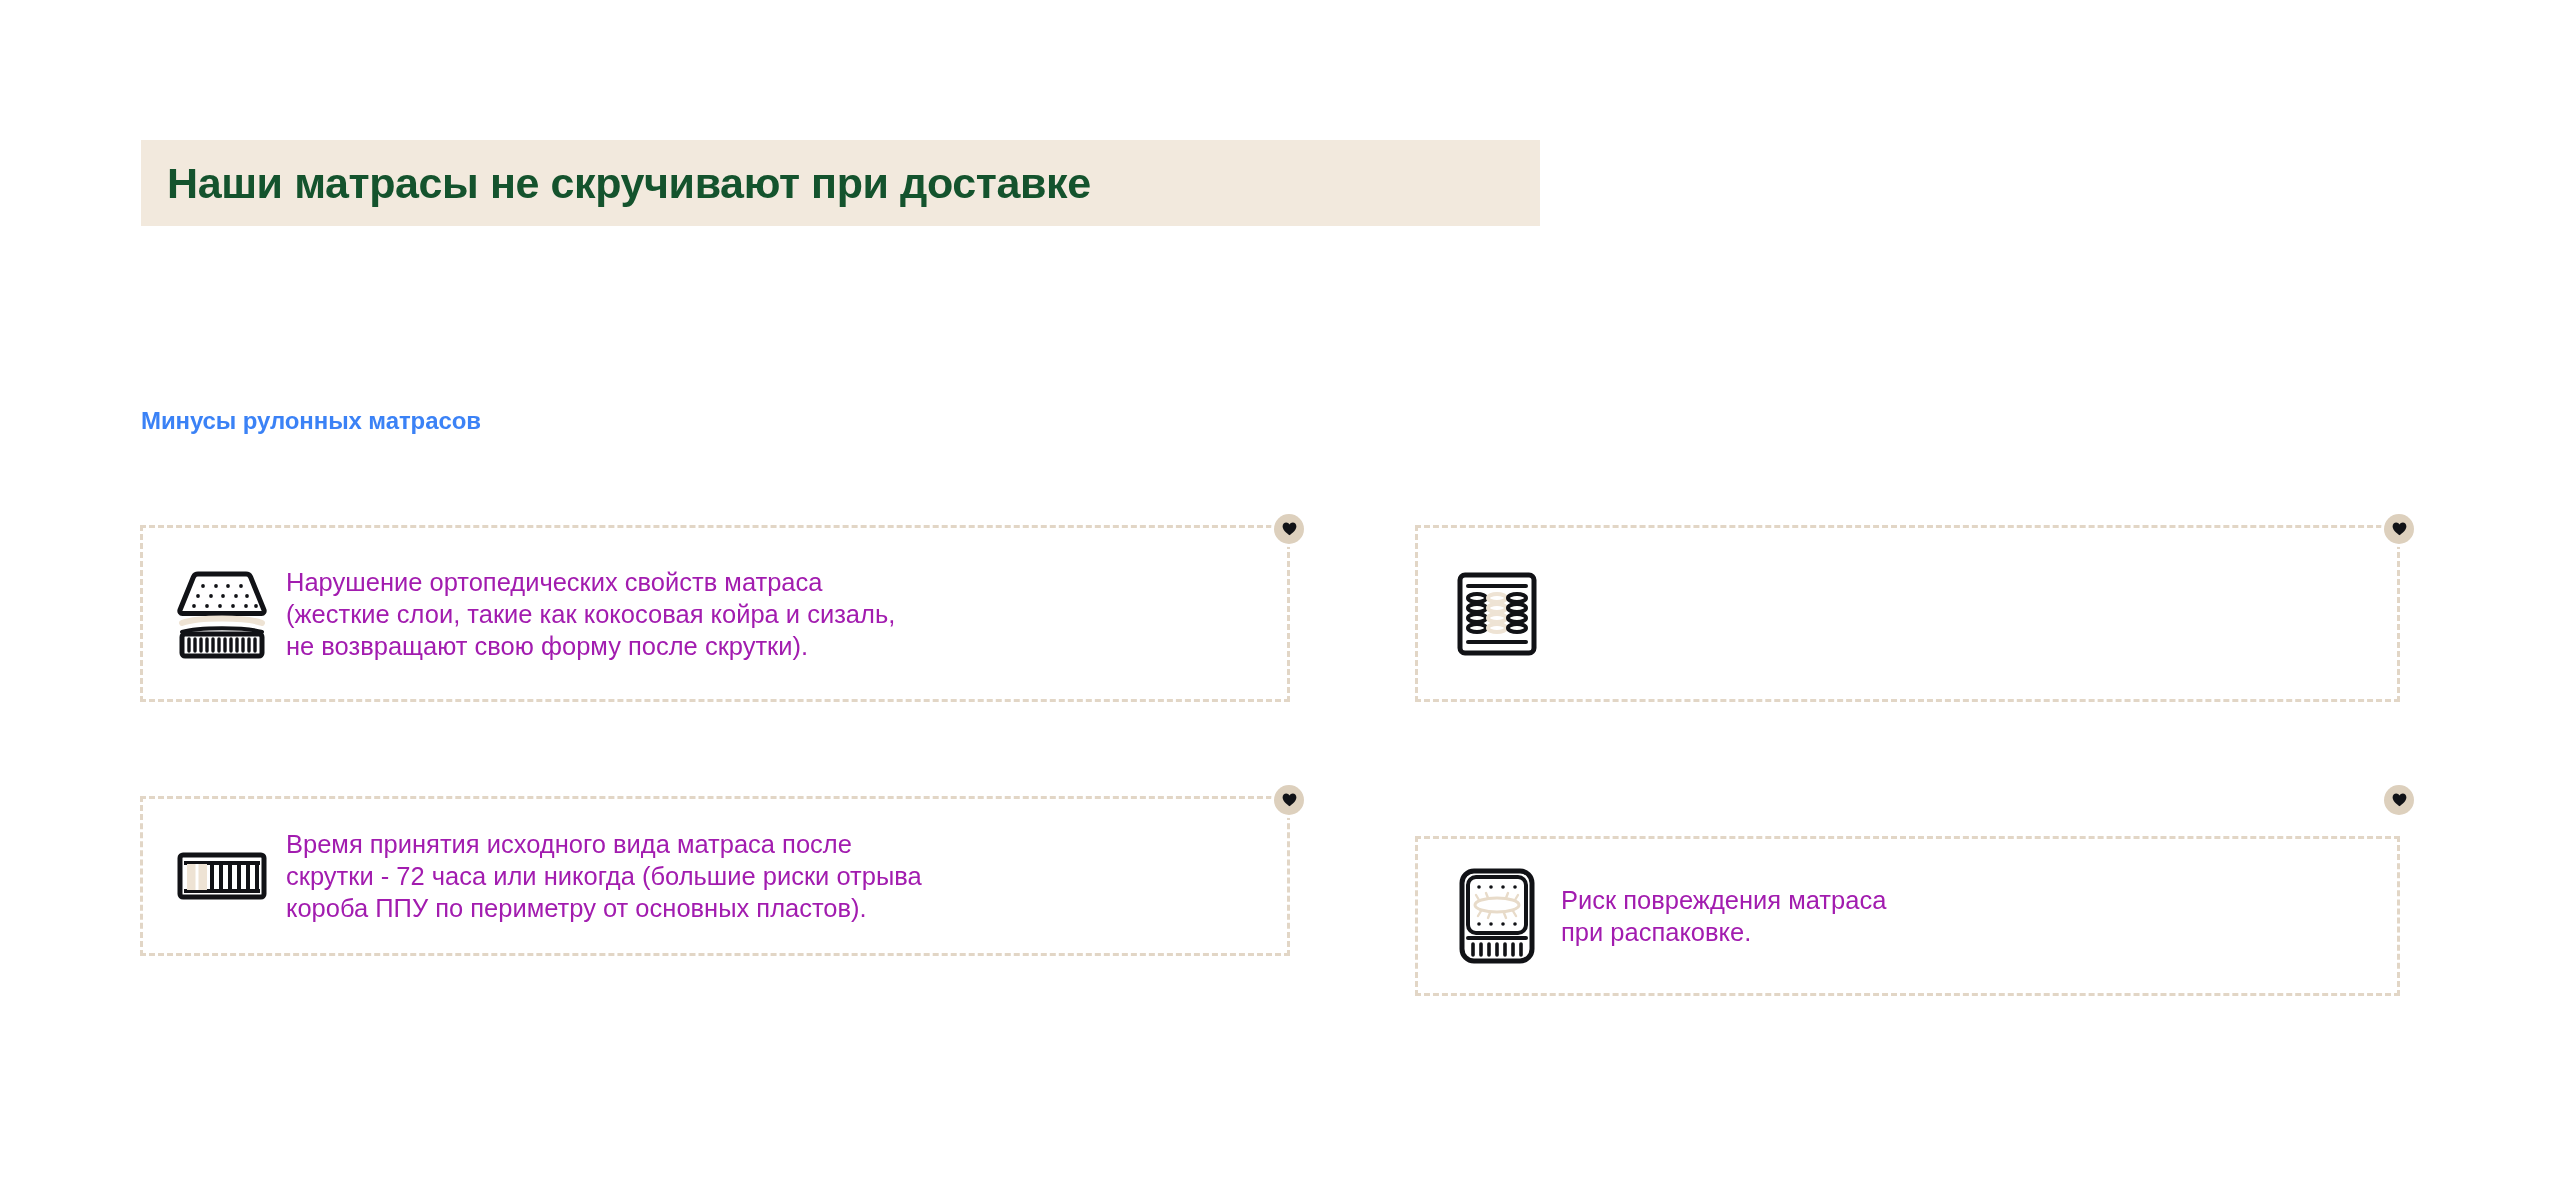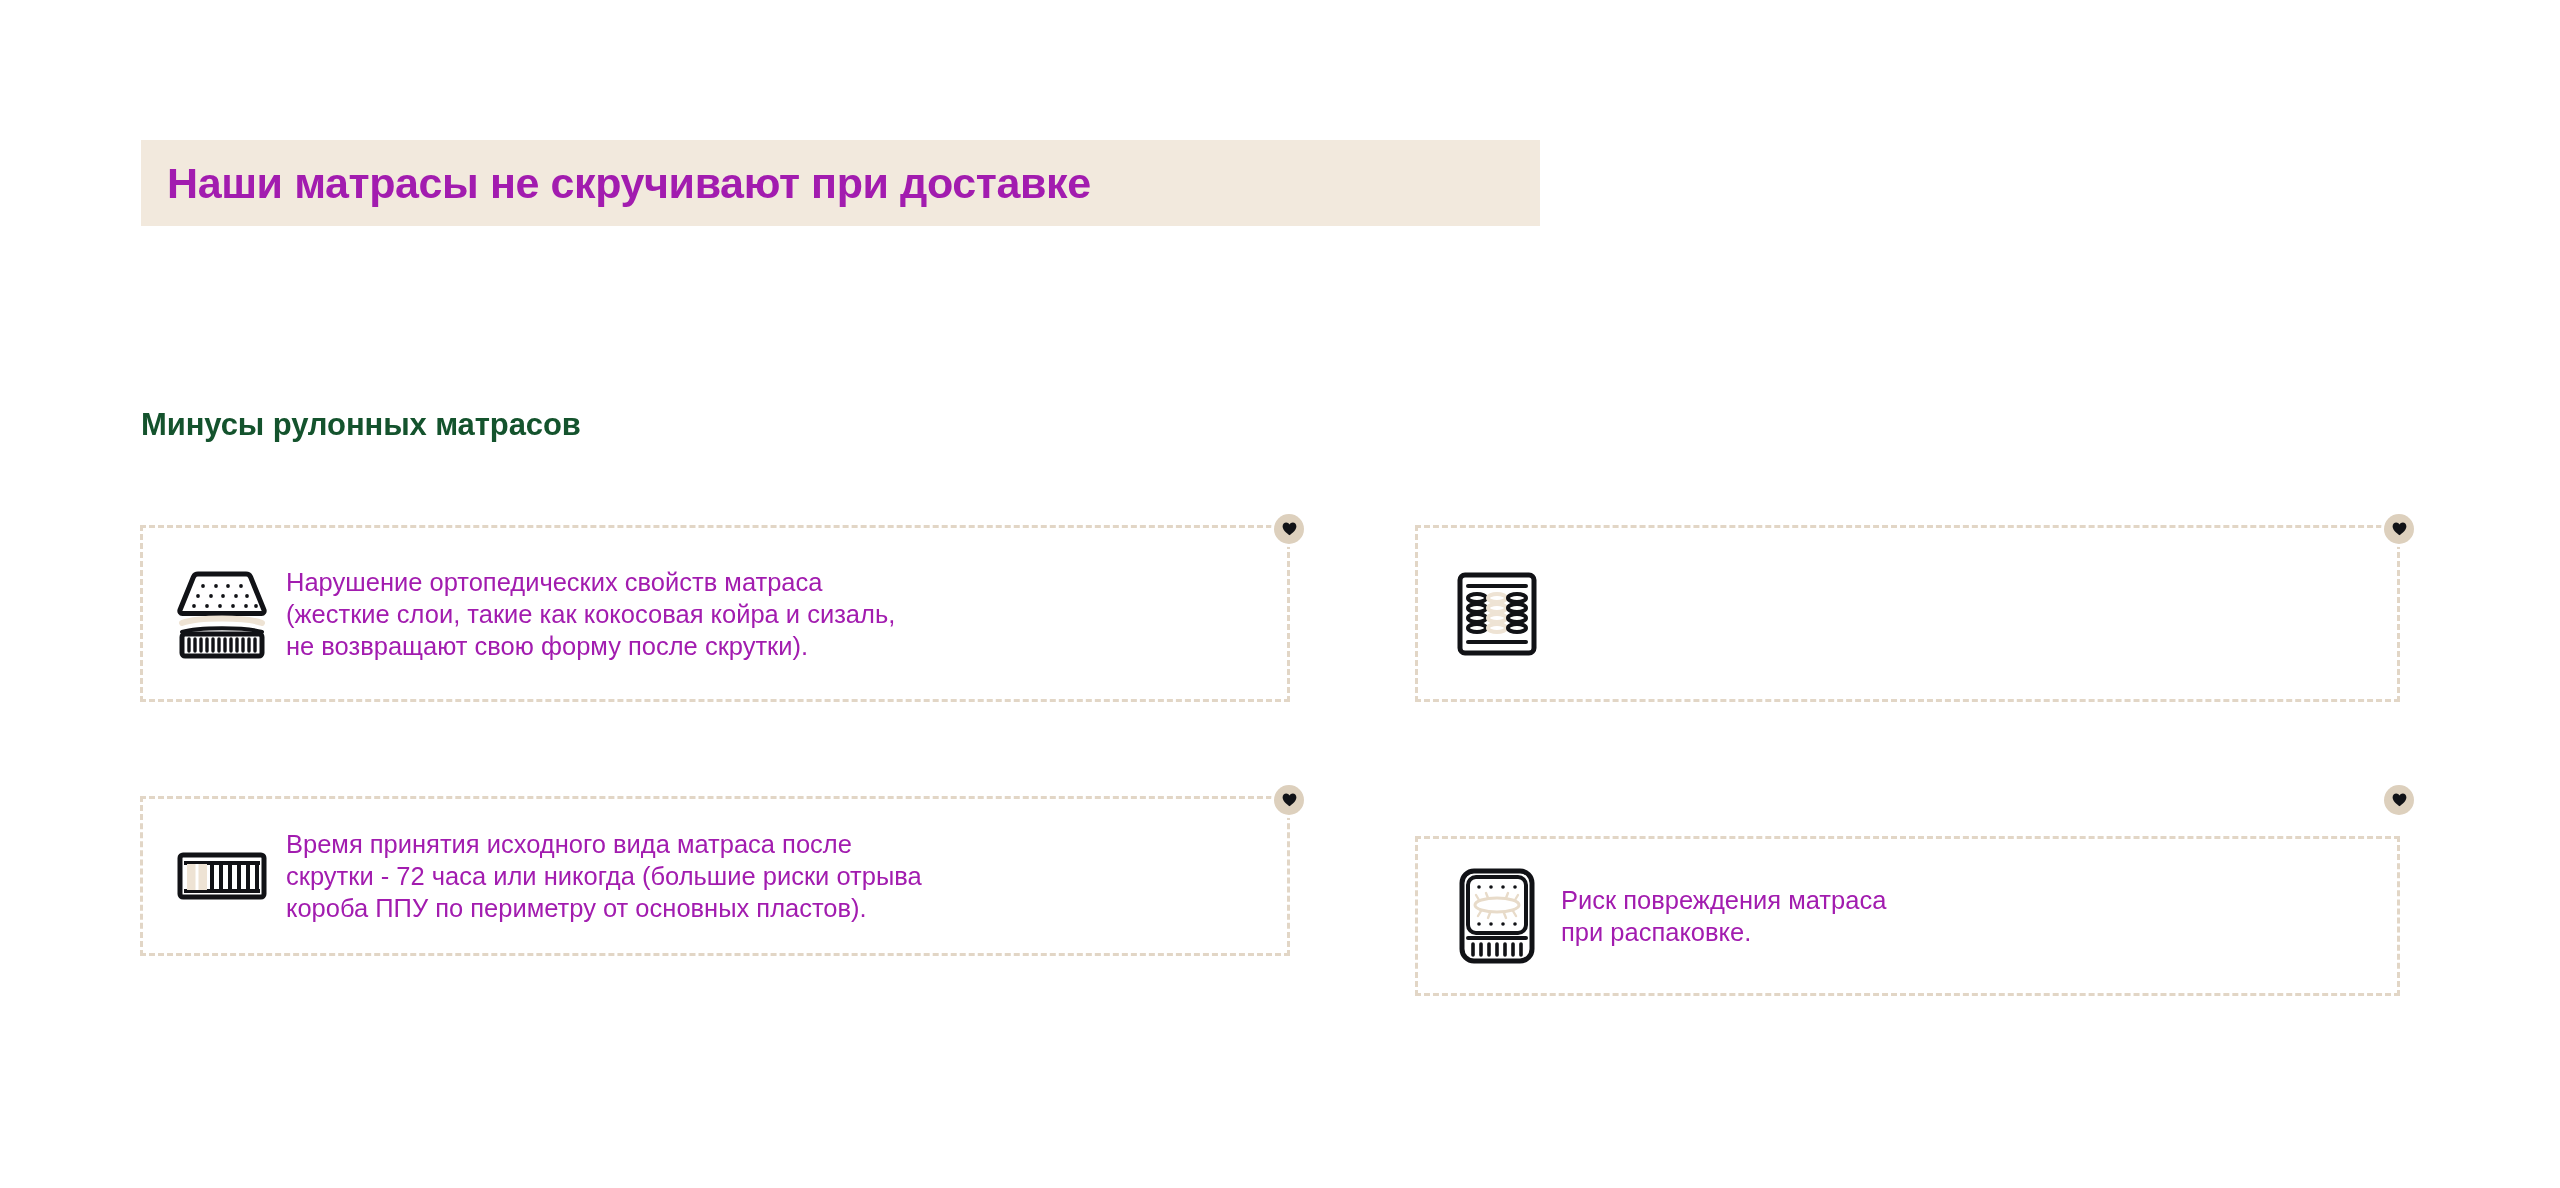--- a/index.html
+++ b/index.html
@@ -26,33 +26,33 @@
     background: #f2e9dd;
     display: flex;
     align-items: center;
   }
   .title-band .title-text {
     font-size: 43px;
     font-weight: 700;
     letter-spacing: -0.4px;
     line-height: 1;
     padding-left: 26px;
-    color: #a21caf;
+    color: #14532d;
     white-space: nowrap;
   }
 
   
   .section-heading {
     position: absolute;
     left: 141px;
     top: 407px;
-    font-size: 31px;
+    font-size: 24px;
     font-weight: 700;
     letter-spacing: -0.1px;
-    color: #14532d;
+    color: #3b82f6;
     white-space: nowrap;
   }
 
   
   .cards {
     position: absolute;
     left: 0;
     top: 0;
     width: 2560px;
     height: 1188px;

